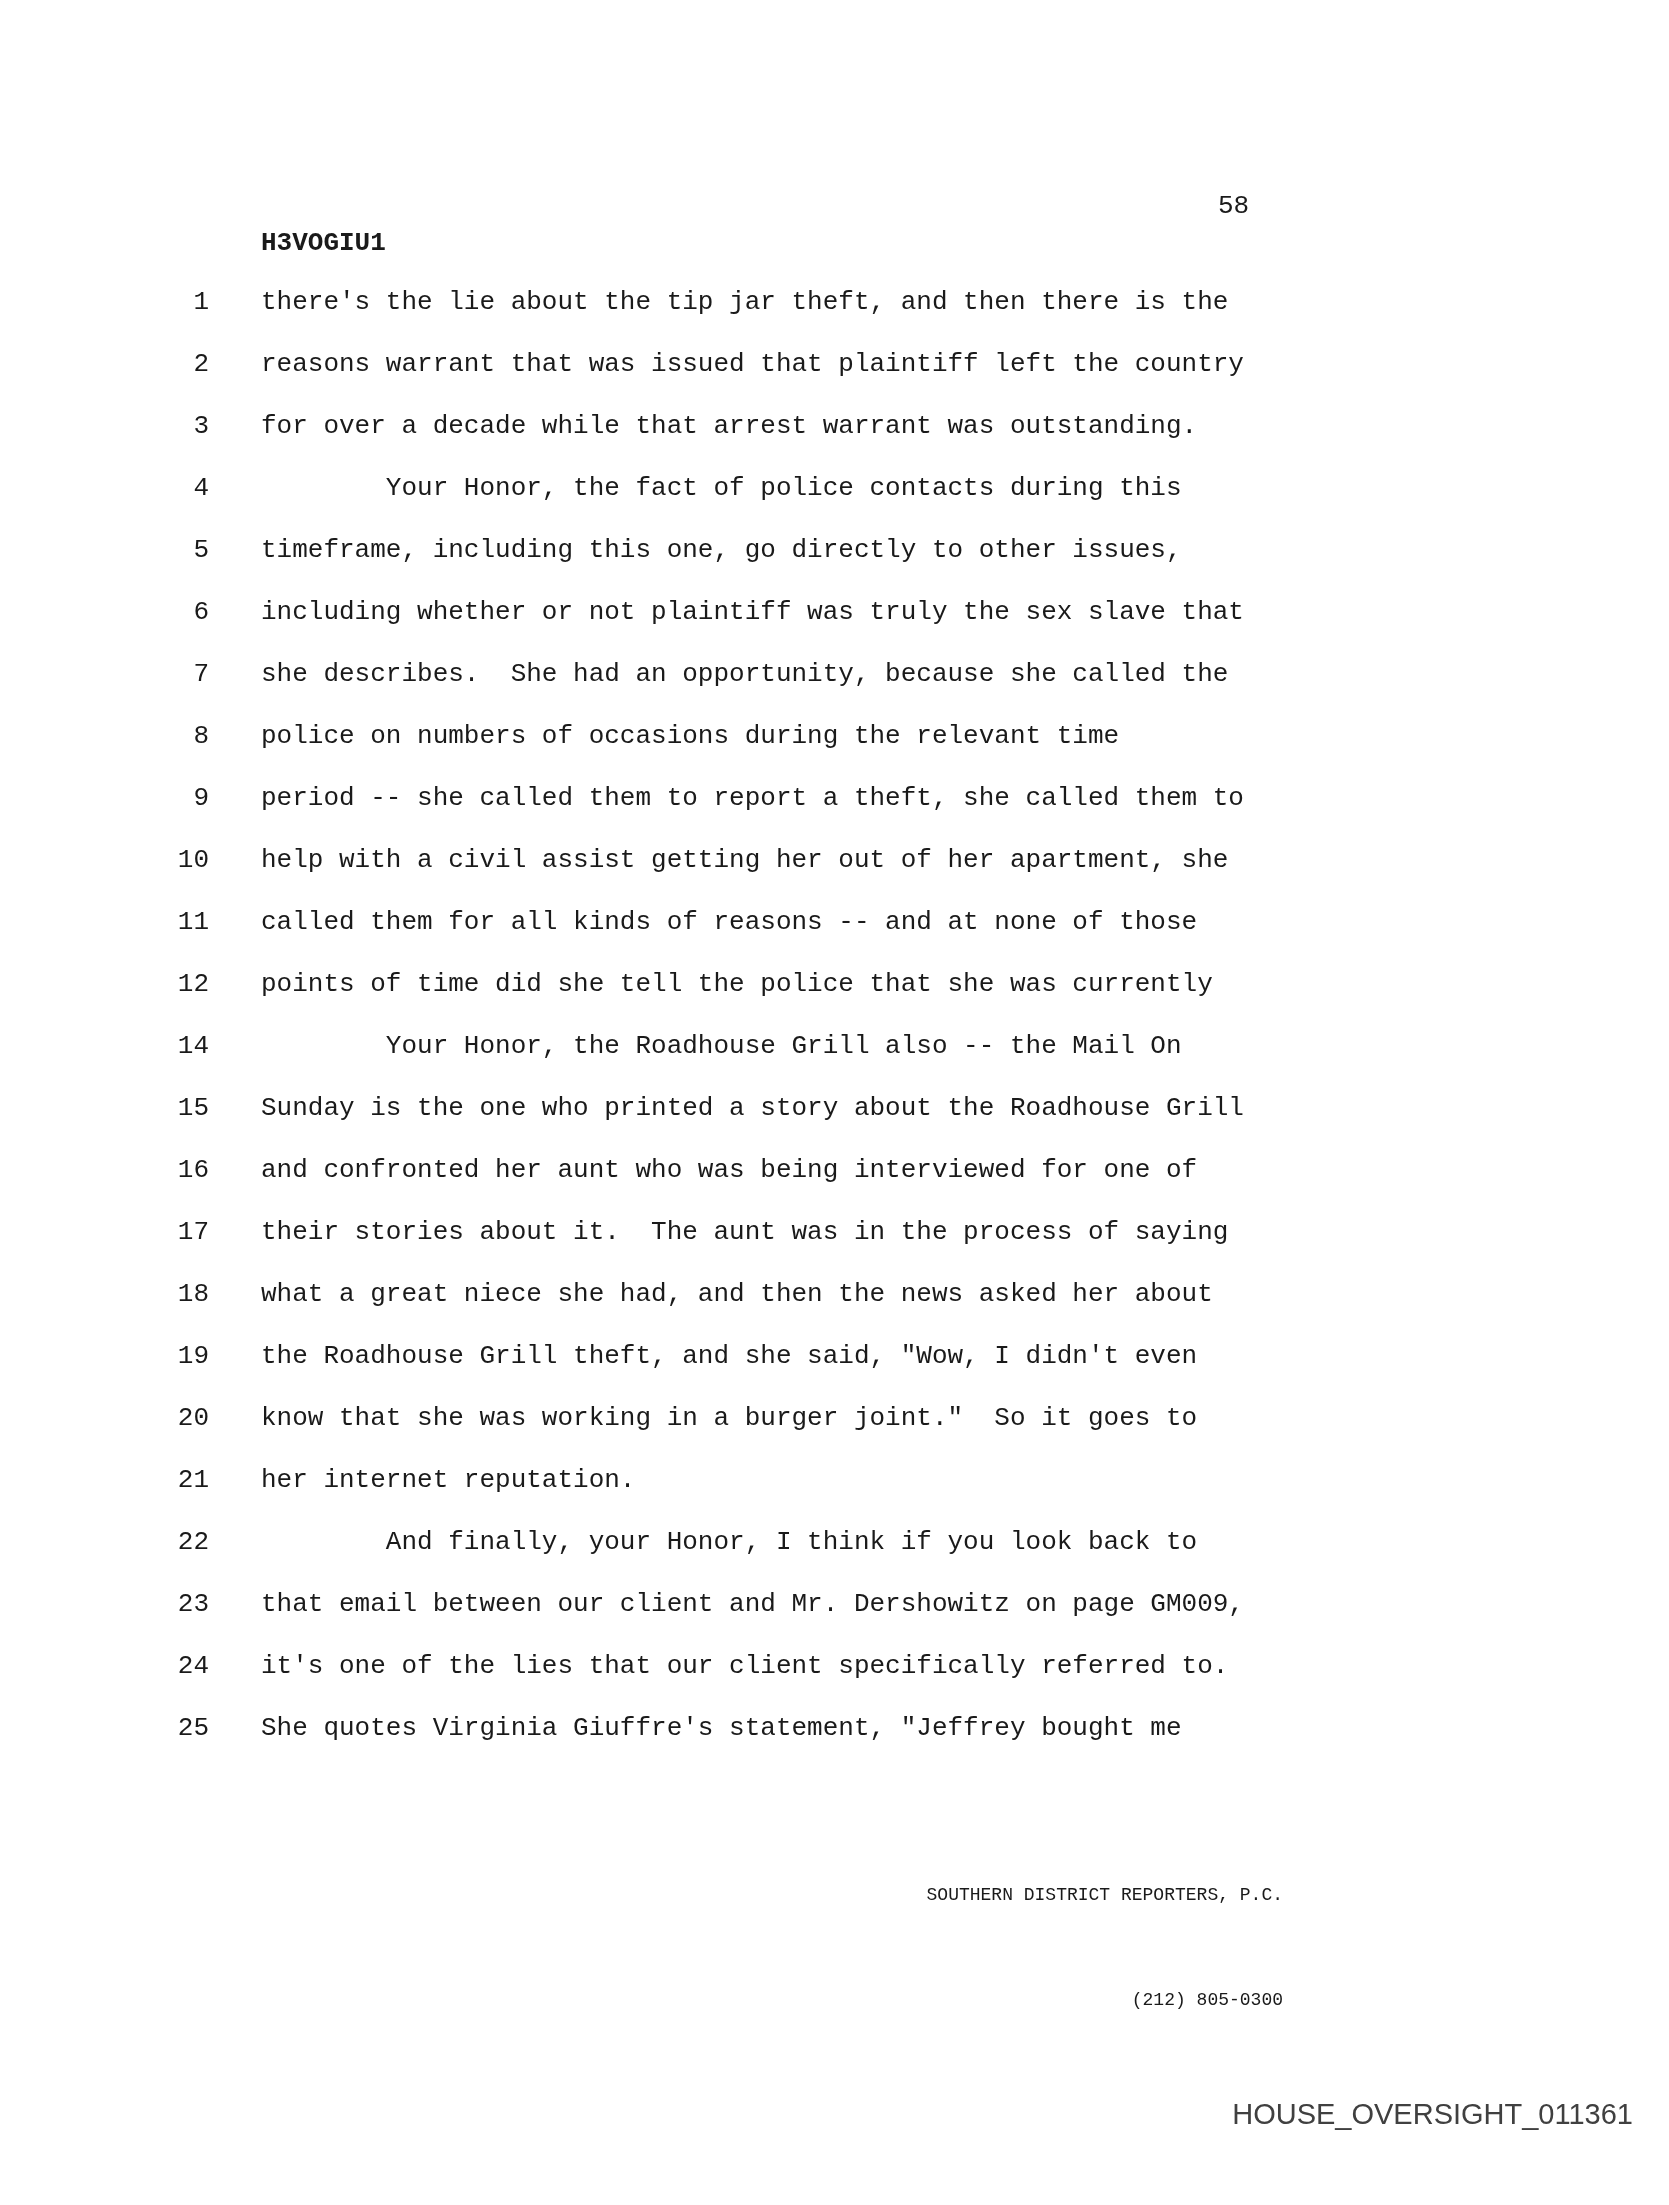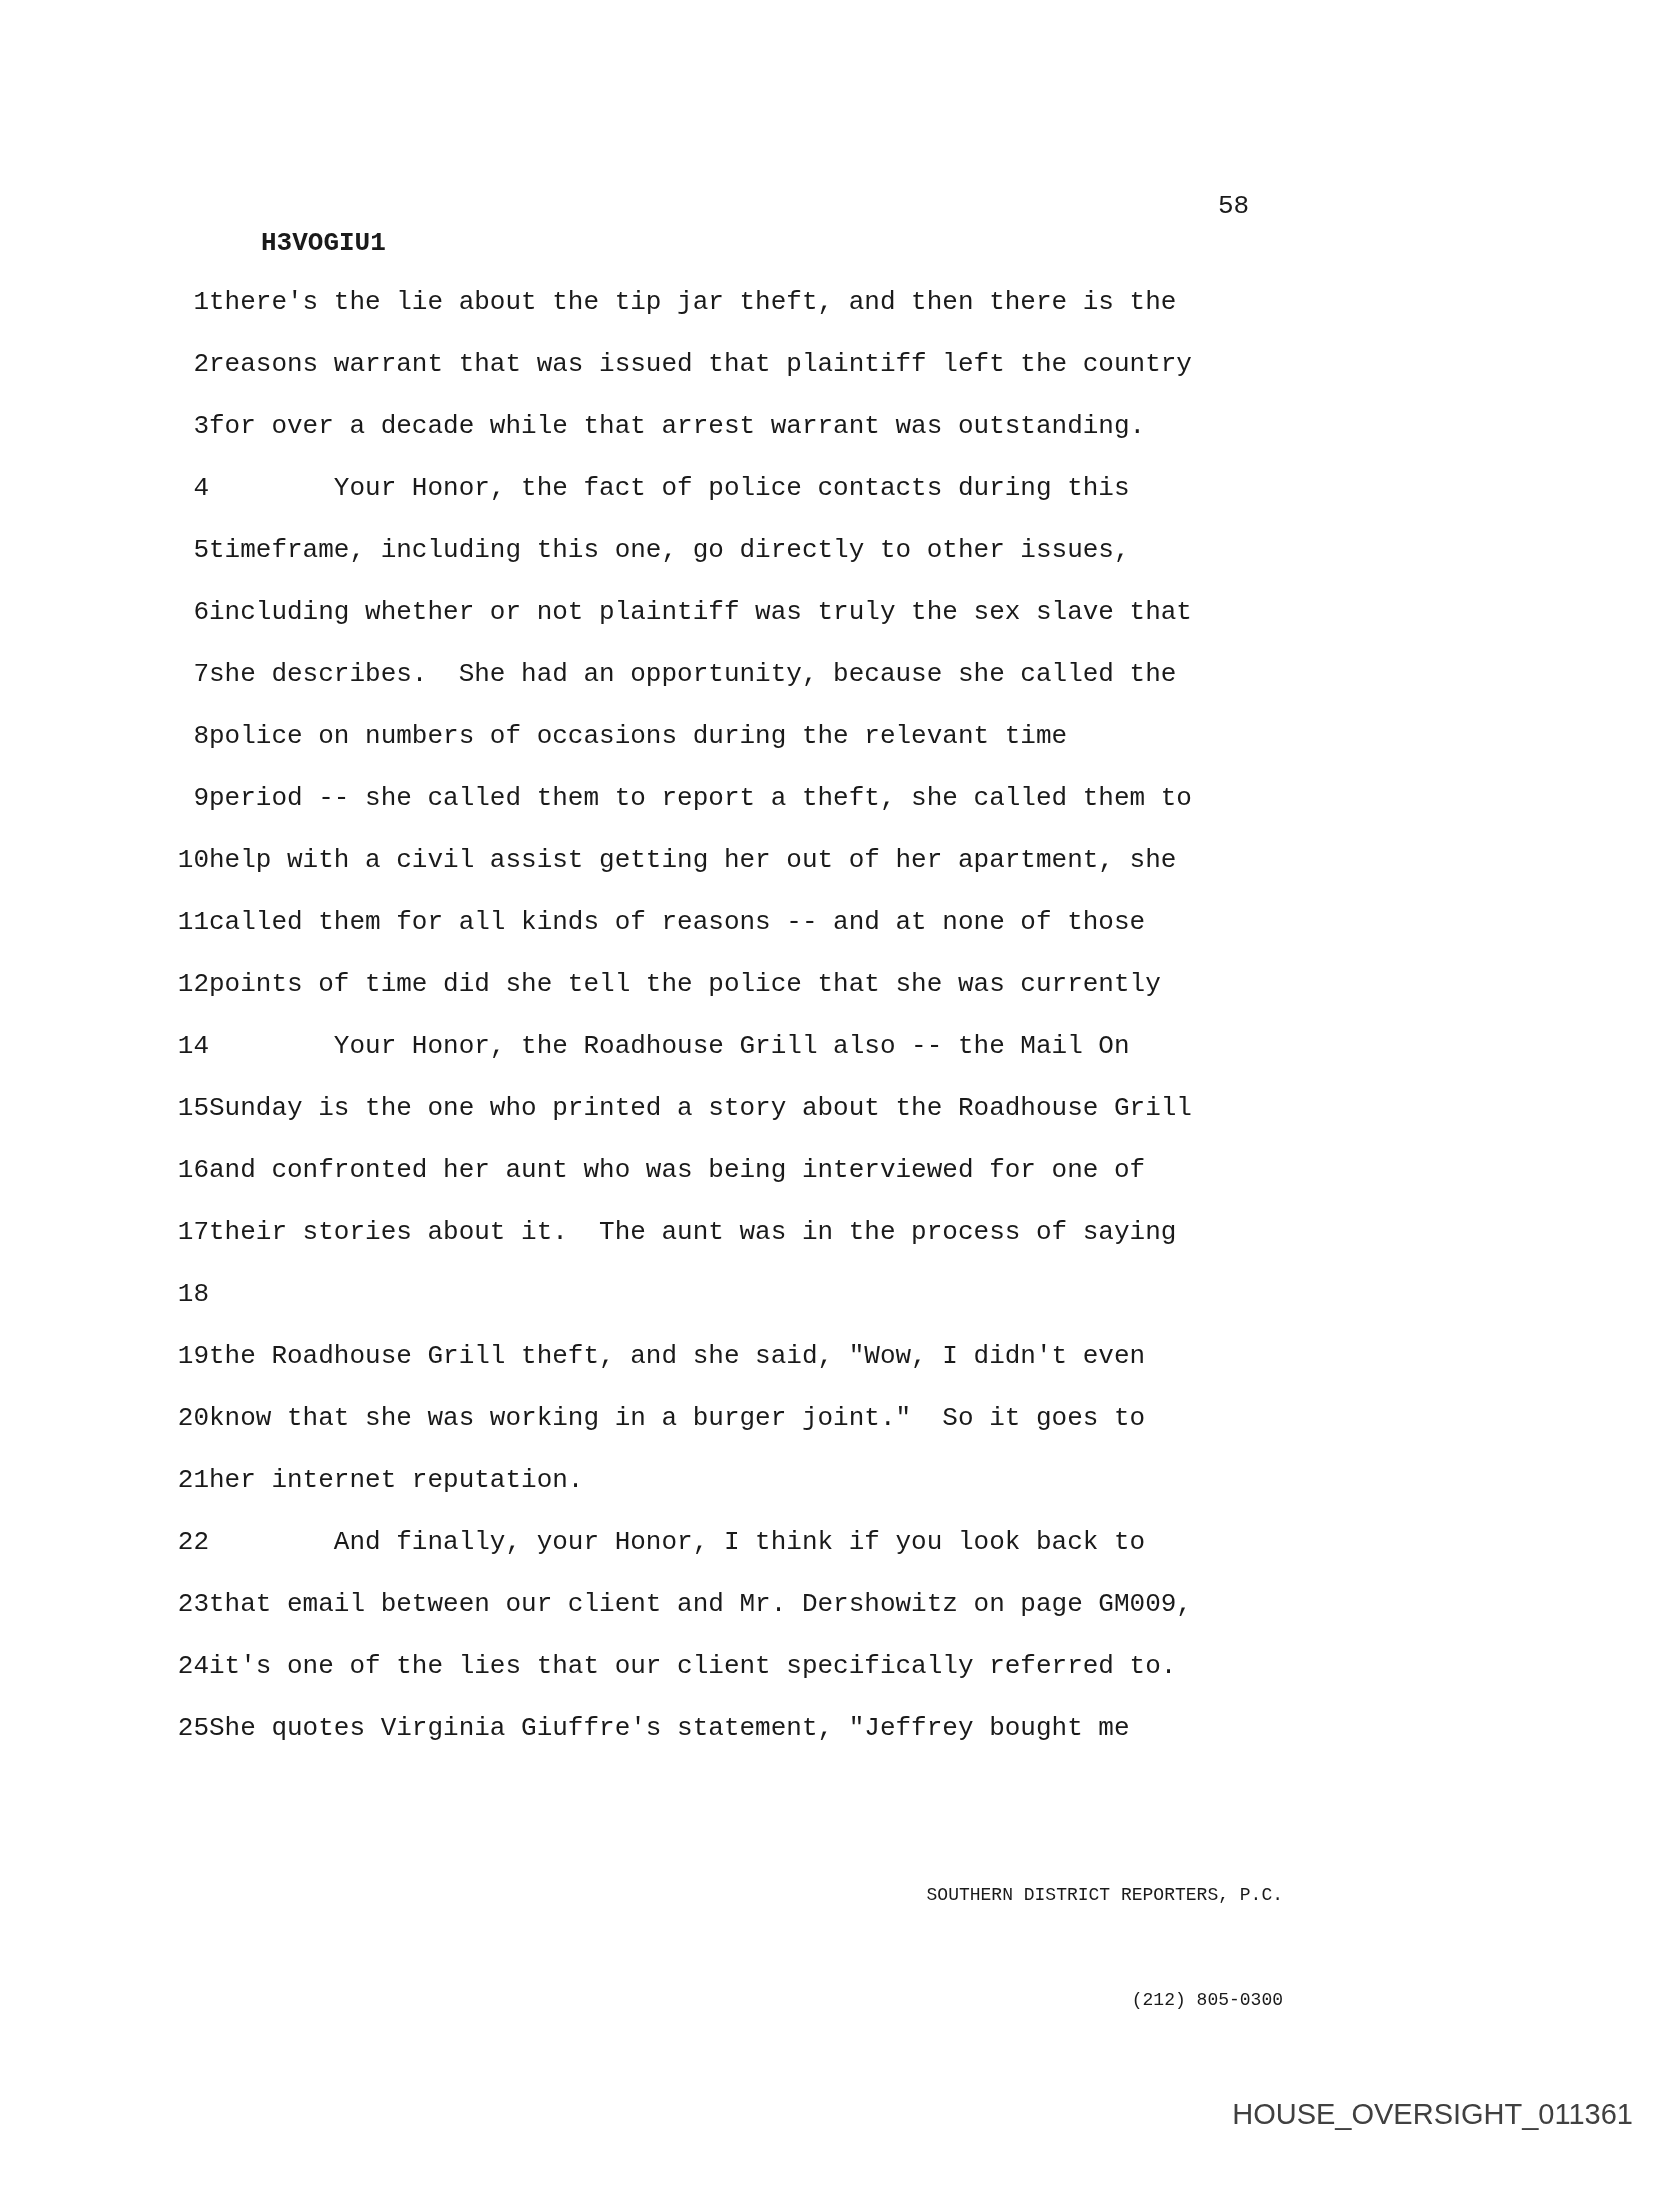--- a/index.html
+++ b/index.html
@@ -45,20 +45,21 @@
     align-items: flex-start;
     font-size: 26px;
     line-height: 31px;
   }
   .line .num {
     flex: 0 0 209px;
     text-align: right;
     white-space: pre;
   }
   .line .text {
+    margin-left: 52px;
     white-space: pre;
   }
   .footer {
     position: absolute;
     left: 262px;
     top: 1808px;
     width: 1021px;
     text-align: right;
     font-size: 18px;
     line-height: 35px;
@@ -142,20 +143,21 @@
       <div class="line">
         <span class="num">16</span>
         <span class="text">and confronted her aunt who was being interviewed for one of</span>
       </div>
       <div class="line">
         <span class="num">17</span>
         <span class="text">their stories about it.  The aunt was in the process of saying</span>
       </div>
       <div class="line">
         <span class="num">18</span>
+        <span class="text">what a great niece she had, and then the news asked her about</span>
       </div>
       <div class="line">
         <span class="num">19</span>
         <span class="text">the Roadhouse Grill theft, and she said, "Wow, I didn't even</span>
       </div>
       <div class="line">
         <span class="num">20</span>
         <span class="text">know that she was working in a burger joint."  So it goes to</span>
       </div>
       <div class="line">

